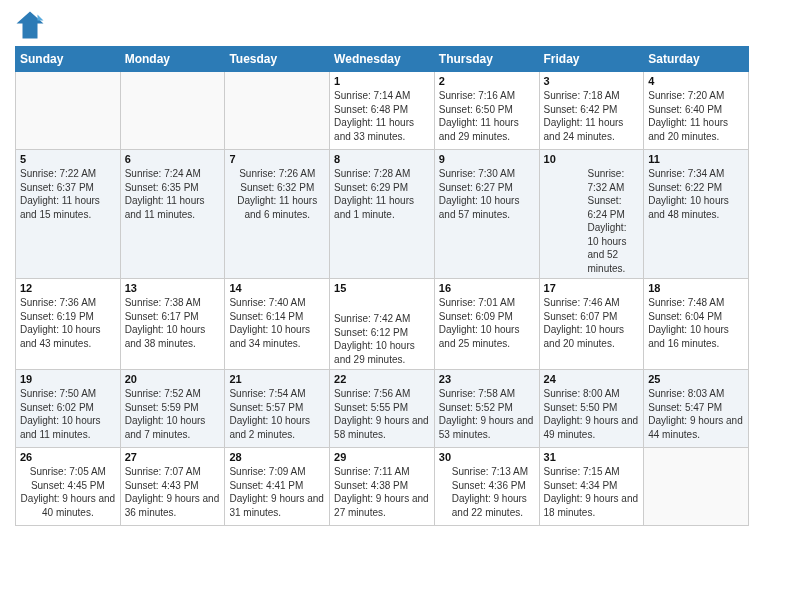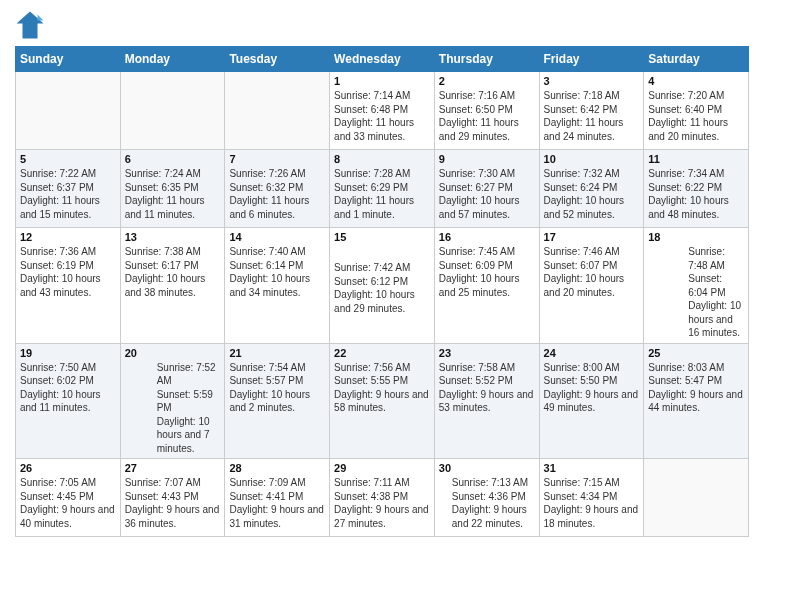--- a/index.html
+++ b/index.html
@@ -166,39 +166,39 @@
 Daylight: 11 hours and 15 minutes.</div>
           </td>
           <td>
             <div class="day-num">6</div>
             <div class="day-info" style="white-space: pre-line;">Sunrise: 7:24 AM
 Sunset: 6:35 PM
 Daylight: 11 hours and 11 minutes.</div>
           </td>
           <td>
             <div class="day-num">7</div>
-            <div class="day-info" style="white-space: pre-line;">Sunrise: 7:26 AM
+            <div class="day-info" style="white-space: pre-line; text-align: center;">Sunrise: 7:26 AM
 Sunset: 6:32 PM
 Daylight: 11 hours and 6 minutes.</div>
           </td>
           <td>
             <div class="day-num">8</div>
             <div class="day-info" style="white-space: pre-line;">Sunrise: 7:28 AM
 Sunset: 6:29 PM
 Daylight: 11 hours and 1 minute.</div>
           </td>
           <td>
             <div class="day-num">9</div>
             <div class="day-info" style="white-space: pre-line;">Sunrise: 7:30 AM
 Sunset: 6:27 PM
 Daylight: 10 hours and 57 minutes.</div>
           </td>
           <td>
             <div class="day-num">10</div>
-            <div class="day-info" style="white-space: pre-line;">Sunrise: 7:32 AM
+            <div class="day-info" style="white-space: pre-line; margin-left: 44px;">Sunrise: 7:32 AM
 Sunset: 6:24 PM
 Daylight: 10 hours and 52 minutes.</div>
           </td>
           <td>
             <div class="day-num">11</div>
             <div class="day-info" style="white-space: pre-line;">Sunrise: 7:34 AM
 Sunset: 6:22 PM
 Daylight: 10 hours and 48 minutes.</div>
           </td>
         </tr>
@@ -222,47 +222,47 @@
 Daylight: 10 hours and 34 minutes.</div>
           </td>
           <td>
             <div class="day-num">15</div>
             <div class="day-info" style="white-space: pre-line; margin-top: 18px;">Sunrise: 7:42 AM
 Sunset: 6:12 PM
 Daylight: 10 hours and 29 minutes.</div>
           </td>
           <td>
             <div class="day-num">16</div>
-            <div class="day-info" style="white-space: pre-line;">Sunrise: 7:45 AM
+            <div class="day-info" style="white-space: pre-line;">Sunrise: 7:01 AM
 Sunset: 6:09 PM
 Daylight: 10 hours and 25 minutes.</div>
           </td>
           <td>
             <div class="day-num">17</div>
             <div class="day-info" style="white-space: pre-line;">Sunrise: 7:46 AM
 Sunset: 6:07 PM
 Daylight: 10 hours and 20 minutes.</div>
           </td>
           <td>
             <div class="day-num">18</div>
-            <div class="day-info" style="white-space: pre-line; margin-left: 40px;">Sunrise: 7:48 AM
+            <div class="day-info" style="white-space: pre-line;">Sunrise: 7:48 AM
 Sunset: 6:04 PM
 Daylight: 10 hours and 16 minutes.</div>
           </td>
         </tr>
         <tr class="row-alt">
           <td>
             <div class="day-num">19</div>
             <div class="day-info" style="white-space: pre-line;">Sunrise: 7:50 AM
 Sunset: 6:02 PM
 Daylight: 10 hours and 11 minutes.</div>
           </td>
           <td>
             <div class="day-num">20</div>
-            <div class="day-info" style="white-space: pre-line; margin-left: 32px;">Sunrise: 7:52 AM
+            <div class="day-info" style="white-space: pre-line;">Sunrise: 7:52 AM
 Sunset: 5:59 PM
 Daylight: 10 hours and 7 minutes.</div>
           </td>
           <td>
             <div class="day-num">21</div>
             <div class="day-info" style="white-space: pre-line;">Sunrise: 7:54 AM
 Sunset: 5:57 PM
 Daylight: 10 hours and 2 minutes.</div>
           </td>
           <td>
@@ -286,21 +286,21 @@
           <td>
             <div class="day-num">25</div>
             <div class="day-info" style="white-space: pre-line;">Sunrise: 8:03 AM
 Sunset: 5:47 PM
 Daylight: 9 hours and 44 minutes.</div>
           </td>
         </tr>
         <tr>
           <td>
             <div class="day-num">26</div>
-            <div class="day-info" style="white-space: pre-line;">Sunrise: 7:05 AM
+            <div class="day-info" style="white-space: pre-line; text-align: center;">Sunrise: 7:05 AM
 Sunset: 4:45 PM
 Daylight: 9 hours and 40 minutes.</div>
           </td>
           <td>
             <div class="day-num">27</div>
             <div class="day-info" style="white-space: pre-line;">Sunrise: 7:07 AM
 Sunset: 4:43 PM
 Daylight: 9 hours and 36 minutes.</div>
           </td>
           <td>

